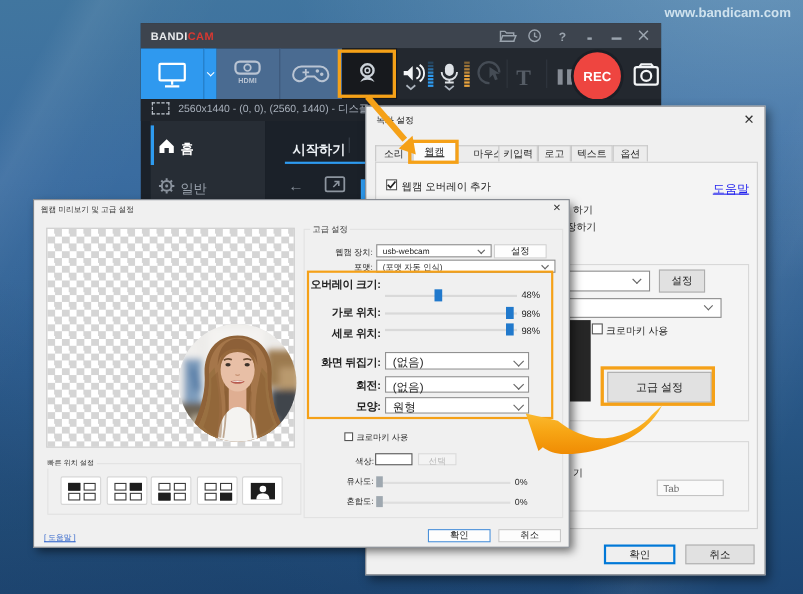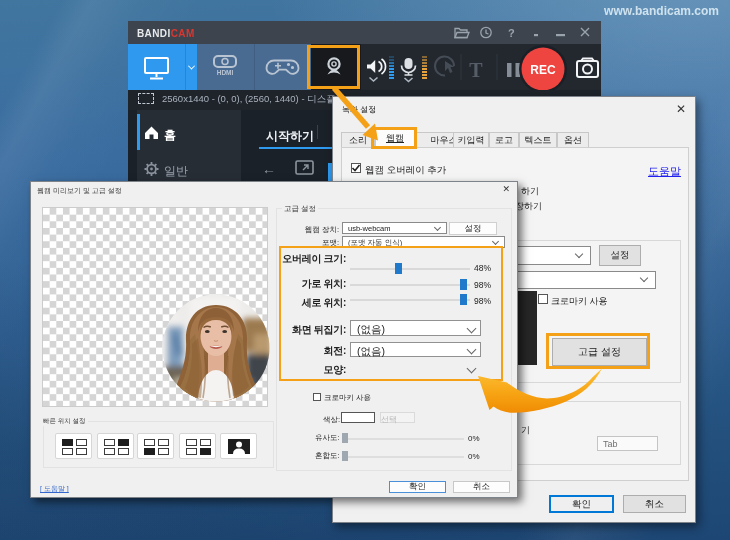--- a/index.html
+++ b/index.html
@@ -338,29 +338,30 @@
   <div class="thumb" style="left:364px; top:81px;"></div>
   <div style="position:absolute; left:443px; top:81px; font-size:8.5px;">48%</div>
   <div class="slider" style="left:319px; top:102px; width:120px;"></div>
   <div class="thumb" style="left:429px; top:97px;"></div>
   <div style="position:absolute; left:443px; top:98px; font-size:8.5px;">98%</div>
   <div class="slider" style="left:319px; top:117px; width:120px;"></div>
   <div class="thumb" style="left:429px; top:112px;"></div>
   <div style="position:absolute; left:443px; top:114px; font-size:8.5px;">98%</div>
   <div class="bigcombo" style="left:319px; top:138px; width:131px; height:16px; padding:2px 0 0 6px;">(없음)</div>
   <div class="bigcombo" style="left:319px; top:160px; width:131px; height:15px; padding:2px 0 0 6px;">(없음)</div>
+  <div class="bigcombo" style="left:319px; top:179px; width:131px; height:15px; padding:2px 0 0 6px;">원형</div>
   <div class="chev" style="left:437px; top:143px; width:7px; height:7px;"></div>
   <div class="chev" style="left:437px; top:164px; width:7px; height:7px;"></div>
   <div class="chev" style="left:437px; top:183px; width:7px; height:7px;"></div>
 
   <div class="cb" style="left:282px; top:211px; width:8px; height:8px;"></div>
   <div style="position:absolute; left:293px; top:211px; font-size:7.5px;">크로마키 사용</div>
   <div style="position:absolute; left:292px; top:233px; font-size:7.5px;">색상:</div>
   <div style="position:absolute; left:310px; top:230px; width:34px; height:11px; background:#fff; border:1px solid #555;"></div>
-  <div style="position:absolute; left:349px; top:230px; width:35px; height:11px; background:#f3f3f3; border:1px solid #dadada; color:#b9b9b9; font-size:8px; text-align:left; padding-top:1px;">선택</div>
+  <div style="position:absolute; left:349px; top:230px; width:35px; height:11px; background:#f3f3f3; border:1px solid #dadada; color:#b9b9b9; font-size:8px; text-align:center; padding-top:1px;">선택</div>
   <div style="position:absolute; left:284px; top:251px; font-size:7.5px;">유사도:</div>
   <div class="slider" style="left:311px; top:256px; width:122px; background:#dedede;"></div>
   <div class="thumb" style="left:311px; top:251px; width:6px; height:10px; background:#9fa8b0;"></div>
   <div style="position:absolute; left:437px; top:252px; font-size:8px;">0%</div>
   <div style="position:absolute; left:284px; top:269px; font-size:7.5px;">혼합도:</div>
   <div class="slider" style="left:311px; top:274px; width:122px; background:#dedede;"></div>
   <div class="thumb" style="left:311px; top:269px; width:6px; height:10px; background:#9fa8b0;"></div>
   <div style="position:absolute; left:437px; top:270px; font-size:8px;">0%</div>
 
   <div style="position:absolute; left:10px; top:235px; font-size:6.5px; color:#333; background:#f0f0f0; z-index:2; padding:0 2px;">빠른 위치 설정</div>

